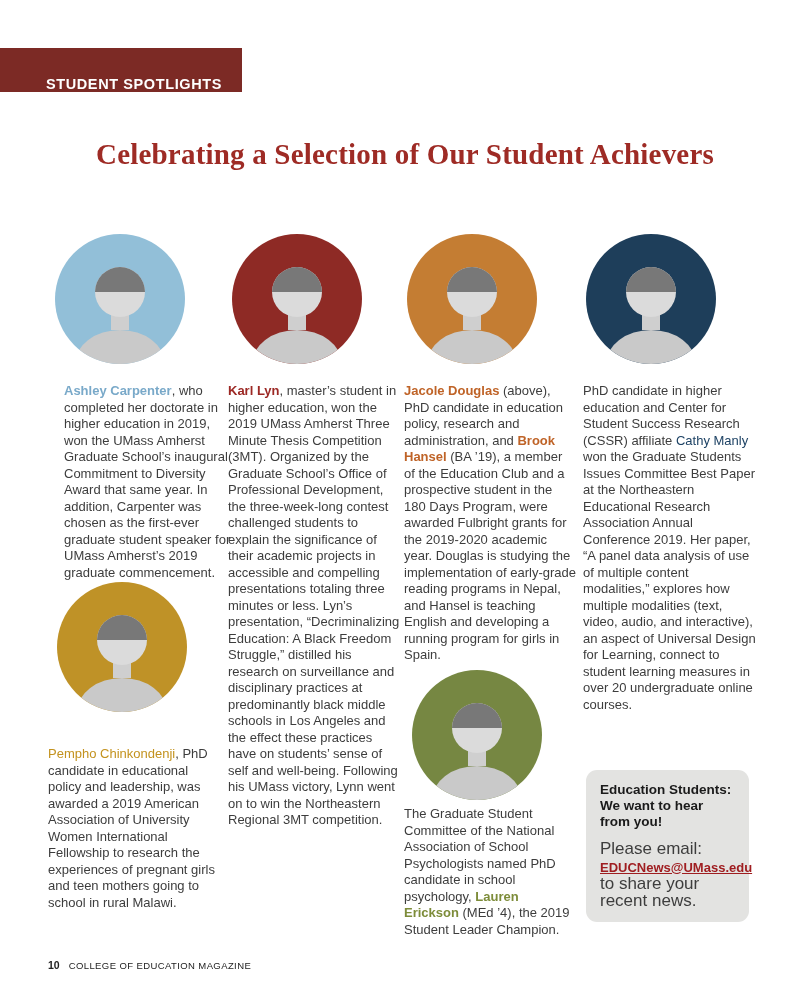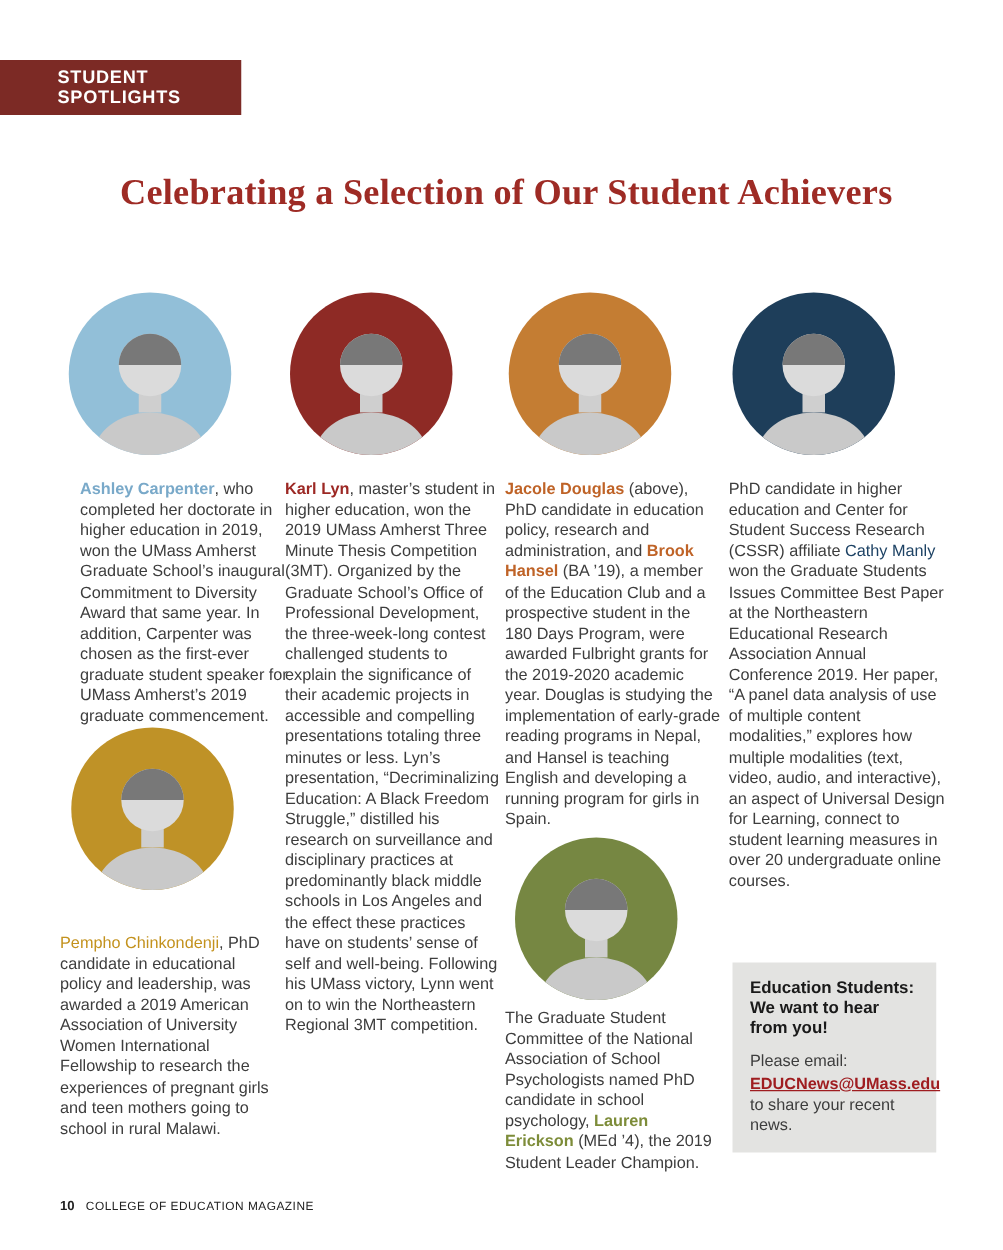--- a/index.html
+++ b/index.html
@@ -2,23 +2,23 @@
 <html style="--banner-bg: #7c2a25; --title: #9e2b25; --body: #3d3d3d; --name-blue: #79a9c9; --name-gold: #c3921e; --name-maroon: #9c2824; --name-orange: #bf6327; --name-olive: #7d8c39; --name-navy: #1d4264; --infobox-bg: #e3e3e1; --link-red: #9f1d20;"><head>
 <meta charset="utf-8">
 <style>
   html,body { margin:0; padding:0; background:#ffffff; }
   .page {
     position:relative; width:802px; height:1000px; background:#ffffff;
     font-family:"Liberation Sans", sans-serif; overflow:hidden;
     color:var(--body,#3d3d3d);
   }
   .banner {
-    position:absolute; left:0; top:48px; width:193px; height:44px;
+    position:absolute; left:0; top:48px; width:242px; height:44px;
     background:var(--banner-bg,#7c2a25); color:#ffffff;
-    display:flex; align-items:center; box-sizing:border-box; padding-left:46px;
+    display:flex; align-items:flex-end; box-sizing:border-box; padding-left:46px;
     font-weight:bold; font-size:14.5px; letter-spacing:0.6px;
   }
   .title {
     position:absolute; top:134px; left:0; width:100%; margin:4px;
     text-align:center; font-family:"Liberation Serif", serif;
     font-size:29px; font-weight:bold; color:var(--title,#9e2b25);
     letter-spacing:0.2px;
   }
   .photo {
     position:absolute; width:130px; height:130px; border-radius:50%;
@@ -30,27 +30,27 @@
     color:var(--body,#3d3d3d);
   }
   .seg-blue   { color:var(--name-blue,#79a9c9);  font-weight:bold; }
   .seg-gold   { color:var(--name-gold,#c3921e);  font-weight:normal; }
   .seg-maroon { color:var(--name-maroon,#9c2824);font-weight:bold; }
   .seg-orange { color:var(--name-orange,#bf6327);font-weight:bold; }
   .seg-olive  { color:var(--name-olive,#7d8c39); font-weight:bold; }
   .seg-navy   { color:var(--name-navy,#1d4264);  font-weight:normal; }
   .infobox {
     position:absolute; left:586px; top:770px; width:163px; box-sizing:border-box;
-    background:var(--infobox-bg,#e3e3e1); padding:12px 14px 13px;
+    background:var(--infobox-bg,#e3e3e1); padding:12px 14px 13px;border-radius:11px;
   }
   .infobox h3 {
     margin:0 0 11px; font-size:13.5px; line-height:16px; color:#1a1a1a;
     font-weight:bold;
   }
-  .infobox .line { font-size:13px; line-height:16.5px; color:#3d3d3d; }
+  .infobox .line { font-size:17px; line-height:16.5px; color:#3d3d3d; }
   .infobox a.email {
     display:inline-block; color:var(--link-red,#9f1d20); font-weight:bold;
     font-size:13px; line-height:16.5px; text-decoration:underline;
   }
   .footer {
     position:absolute; left:48px; top:959px; font-size:9.5px; color:#222222;
     letter-spacing:0.4px;
   }
   .footer .num { font-weight:bold; font-size:10.5px; margin-right:9px; letter-spacing:0; }
 </style>

